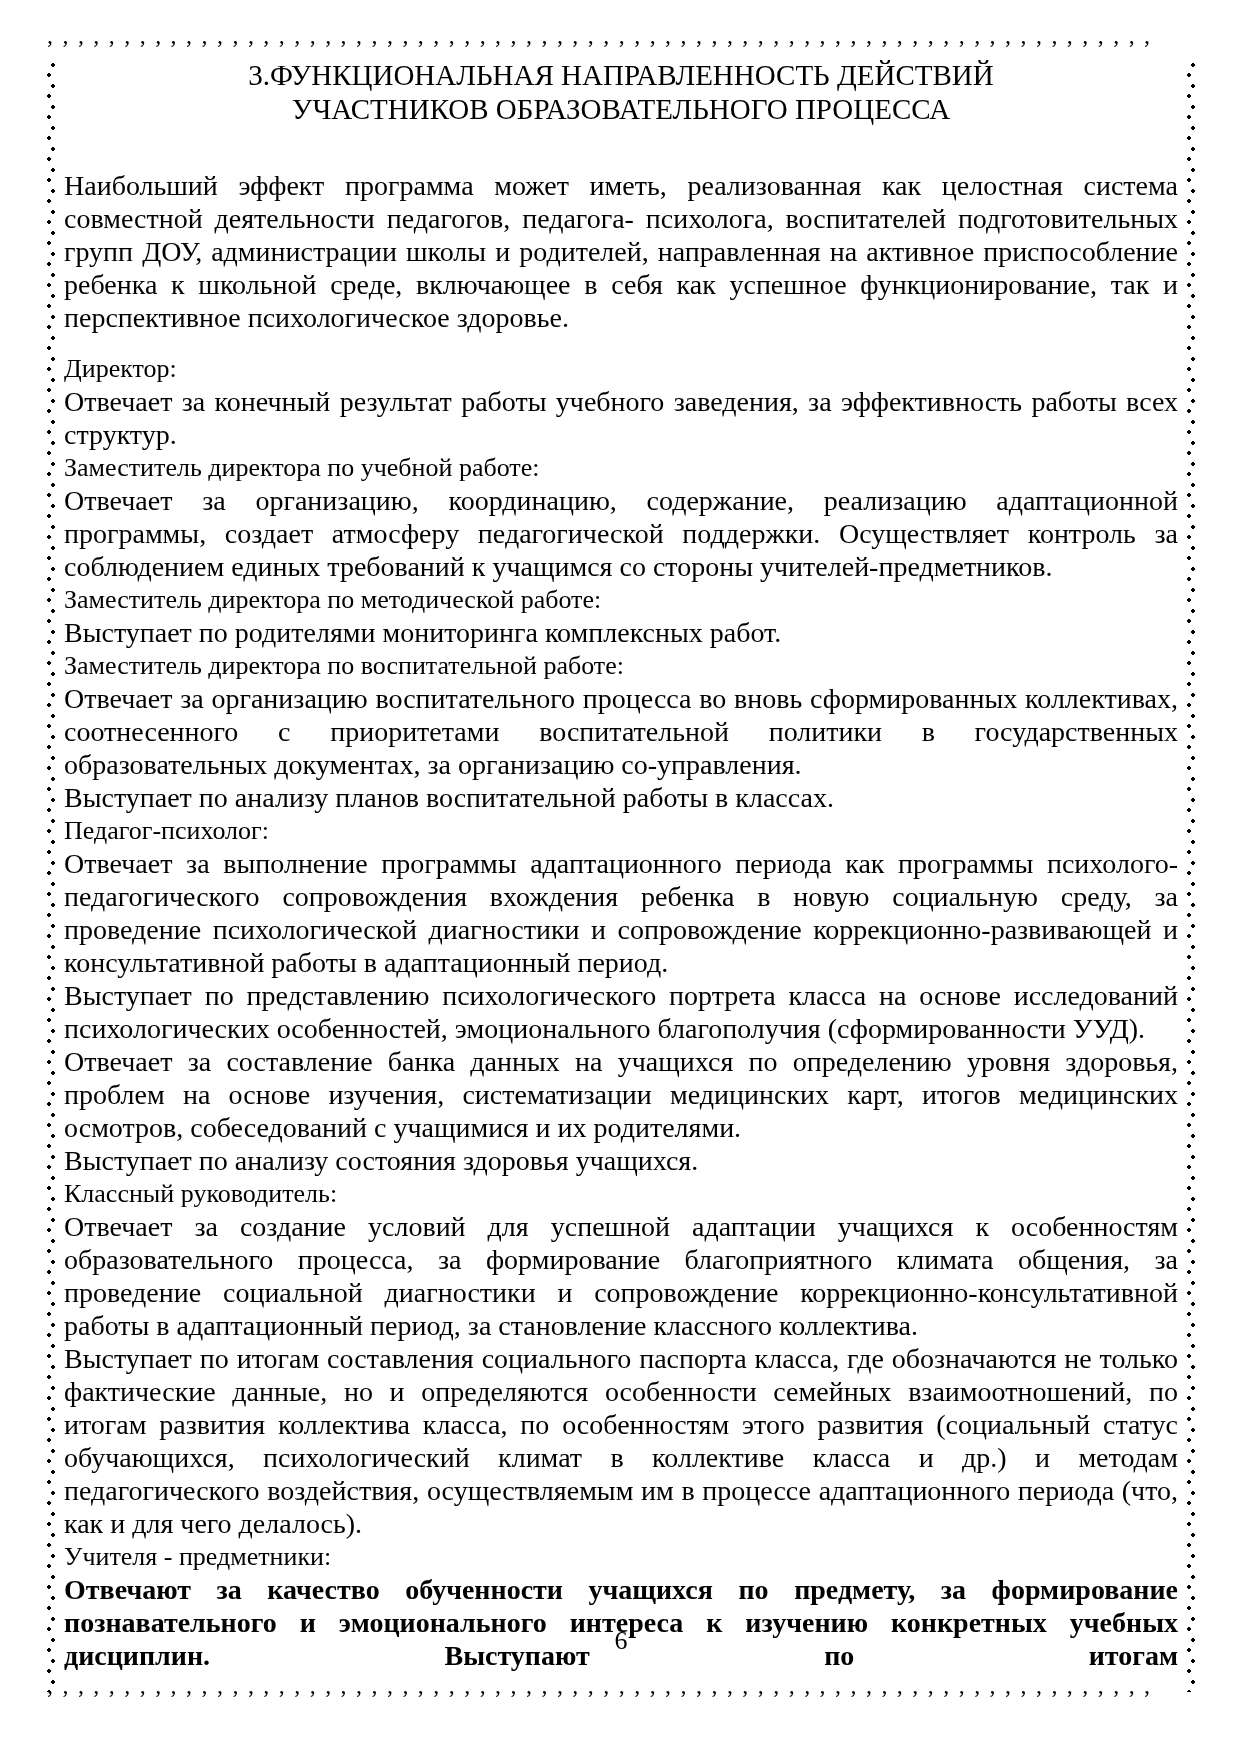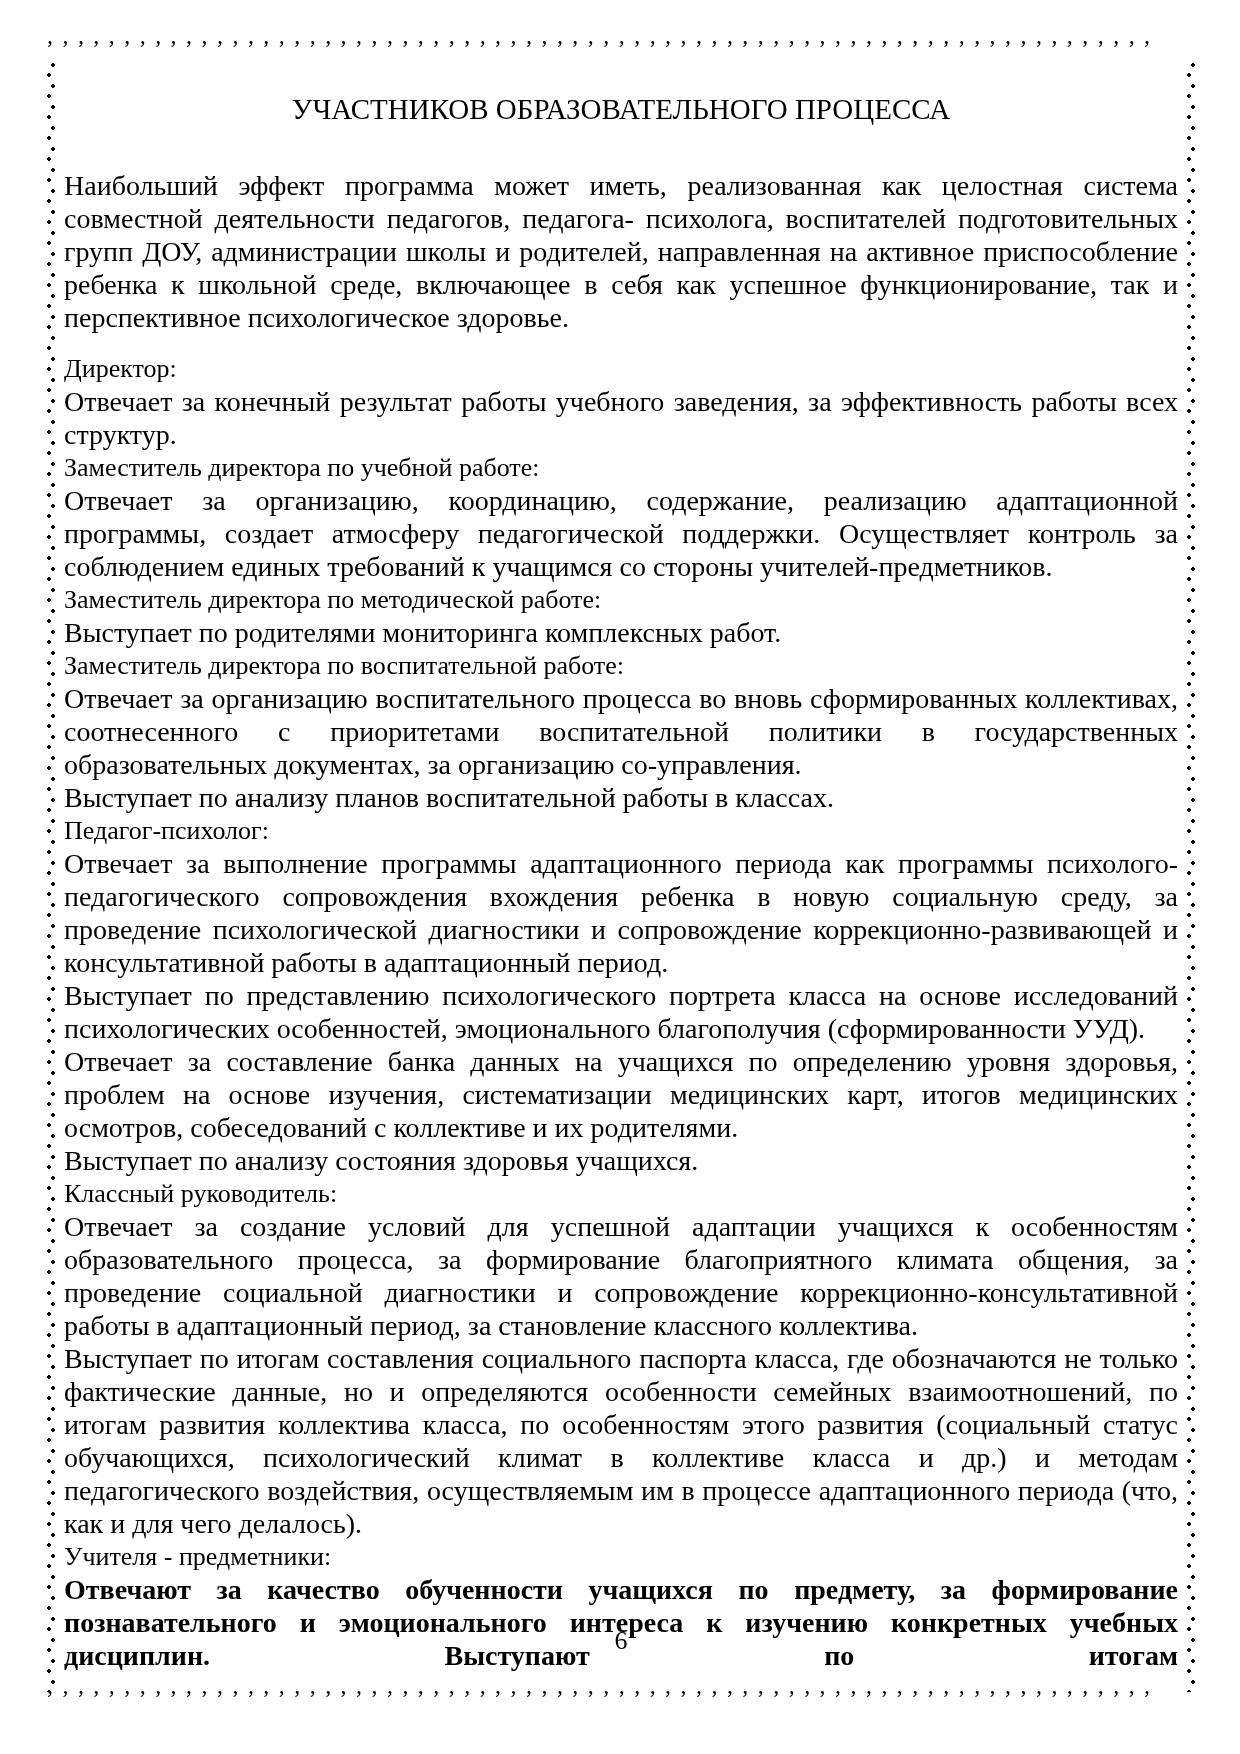--- a/index.html
+++ b/index.html
@@ -89,21 +89,21 @@
 <div class="page">
 
   <div class="border-h border-top">’’’’’’’’’’’’’’’’’’’’’’’’’’’’’’’’’’’’’’’’’’’’’’’’’’’’’’’’’’’’’’’’’’’’’’’’</div>
   <div class="border-h border-bottom">’’’’’’’’’’’’’’’’’’’’’’’’’’’’’’’’’’’’’’’’’’’’’’’’’’’’’’’’’’’’’’’’’’’’’’’’</div>
   <div class="border-v border-left"></div>
   <div class="border-v border-right"></div>
 
   <div class="content">
 
     <h1 class="title">
-      <br>
+      <span>3.ФУНКЦИОНАЛЬНАЯ НАПРАВЛЕННОСТЬ ДЕЙСТВИЙ</span><br>
       <span>УЧАСТНИКОВ ОБРАЗОВАТЕЛЬНОГО ПРОЦЕССА</span>
     </h1>
 
     <div class="sp-title"></div>
 
     <p class="body">Наибольший эффект программа может иметь, реализованная как целостная система совместной деятельности педагогов, педагога- психолога, воспитателей подготовительных групп ДОУ, администрации школы и родителей, направленная на активное приспособление ребенка к школьной среде, включающее в себя как успешное функционирование, так и перспективное психологическое здоровье.</p>
 
     <div class="sp-intro"></div>
 
     <h2 class="heading">Директор:</h2>
@@ -116,21 +116,21 @@
     <p class="body">Выступает по родителями мониторинга комплексных работ.</p>
 
     <h2 class="heading">Заместитель директора по воспитательной работе:</h2>
     <p class="body">Отвечает за организацию воспитательного процесса во вновь сформированных коллективах, соотнесенного с приоритетами воспитательной политики в государственных образовательных документах, за организацию со-управления.</p>
     <p class="body">Выступает по анализу планов воспитательной работы в классах.</p>
 
     <h2 class="heading">Педагог-психолог:</h2>
     <p class="body">Отвечает за выполнение программы адаптационного периода как программы психолого-педагогического сопровождения вхождения ребенка в новую социальную среду, за проведение психологической диагностики и сопровождение коррекционно-развивающей и консультативной работы в адаптационный период.</p>
     <p class="body">Выступает по представлению психологического портрета класса на основе исследований психологических особенностей, эмоционального благополучия (сформированности УУД).</p>
 
-    <p class="body">Отвечает за составление банка данных на учащихся по определению уровня здоровья, проблем на основе изучения, систематизации медицинских карт, итогов медицинских осмотров, собеседований с коллективе и их родителями.</p>
+    <p class="body">Отвечает за составление банка данных на учащихся по определению уровня здоровья, проблем на основе изучения, систематизации медицинских карт, итогов медицинских осмотров, собеседований с учащимися и их родителями.</p>
     <p class="body">Выступает по анализу состояния здоровья учащихся.</p>
 
     <h2 class="heading">Классный руководитель:</h2>
     <p class="body">Отвечает за создание условий для успешной адаптации учащихся к особенностям образовательного процесса, за формирование благоприятного климата общения, за проведение социальной диагностики и сопровождение коррекционно-консультативной работы в адаптационный период, за становление классного коллектива.</p>
     <p class="body">Выступает по итогам составления социального паспорта класса, где обозначаются не только фактические данные, но и определяются особенности семейных взаимоотношений, по итогам развития коллектива класса, по особенностям этого развития (социальный статус обучающихся, психологический климат в коллективе класса и др.) и методам педагогического воздействия, осуществляемым им в процессе адаптационного периода (что, как и для чего делалось).</p>
 
     <h2 class="heading">Учителя - предметники:</h2>
     <p class="body justify-last">Отвечают за качество обученности учащихся по предмету, за формирование познавательного и эмоционального интереса к изучению конкретных учебных дисциплин. Выступают по итогам</p>
 
   </div>

